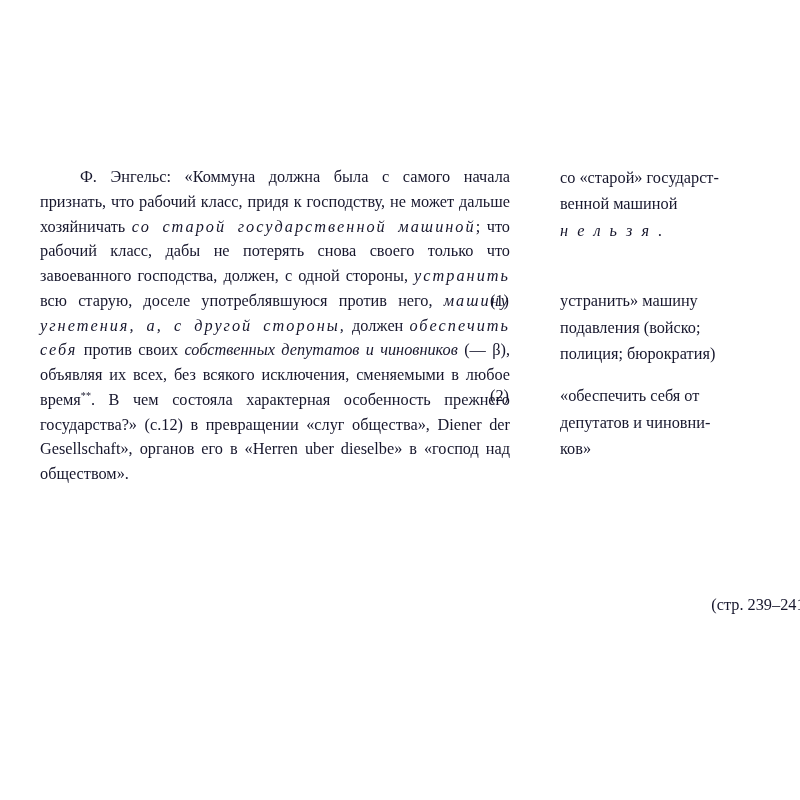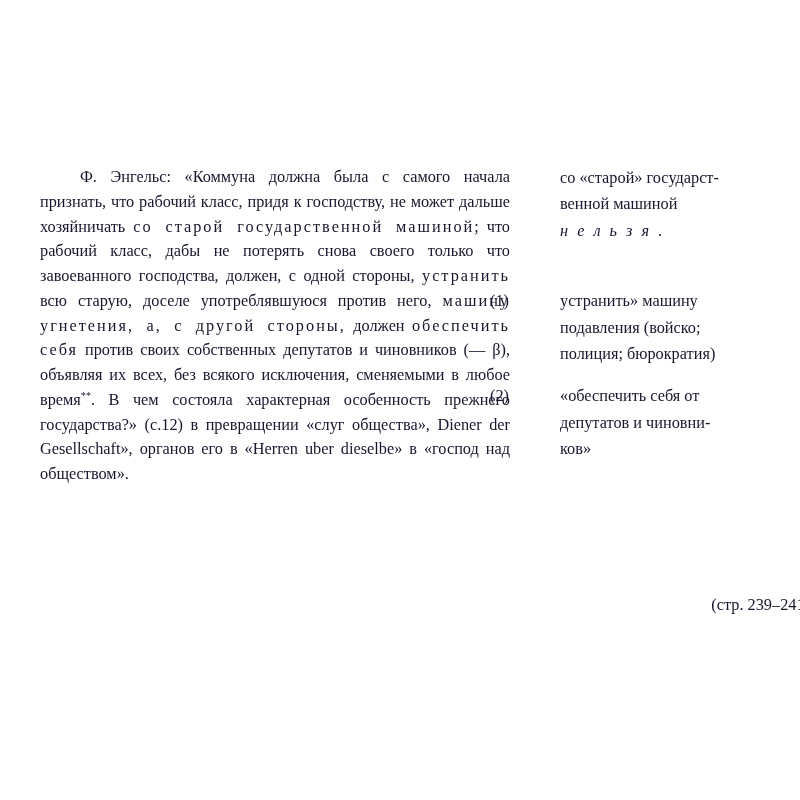--- a/index.html
+++ b/index.html
@@ -30,24 +30,26 @@
     line-height: 1.52;
     text-align: justify;
     text-justify: inter-word;
     color: #16162c;
   }
   .main-col p {
     margin: 0;
     text-indent: 40px;
   }
   .sp-italic {
+    font-style: italic;
     letter-spacing: 2.0px;
     word-spacing: 3px;
   }
   .it {
+    font-style: italic;
   }
   .latin {
     font-style: normal;
   }
   sup.note {
     font-size: 0.62em;
     vertical-align: super;
     line-height: 0;
   }
   

